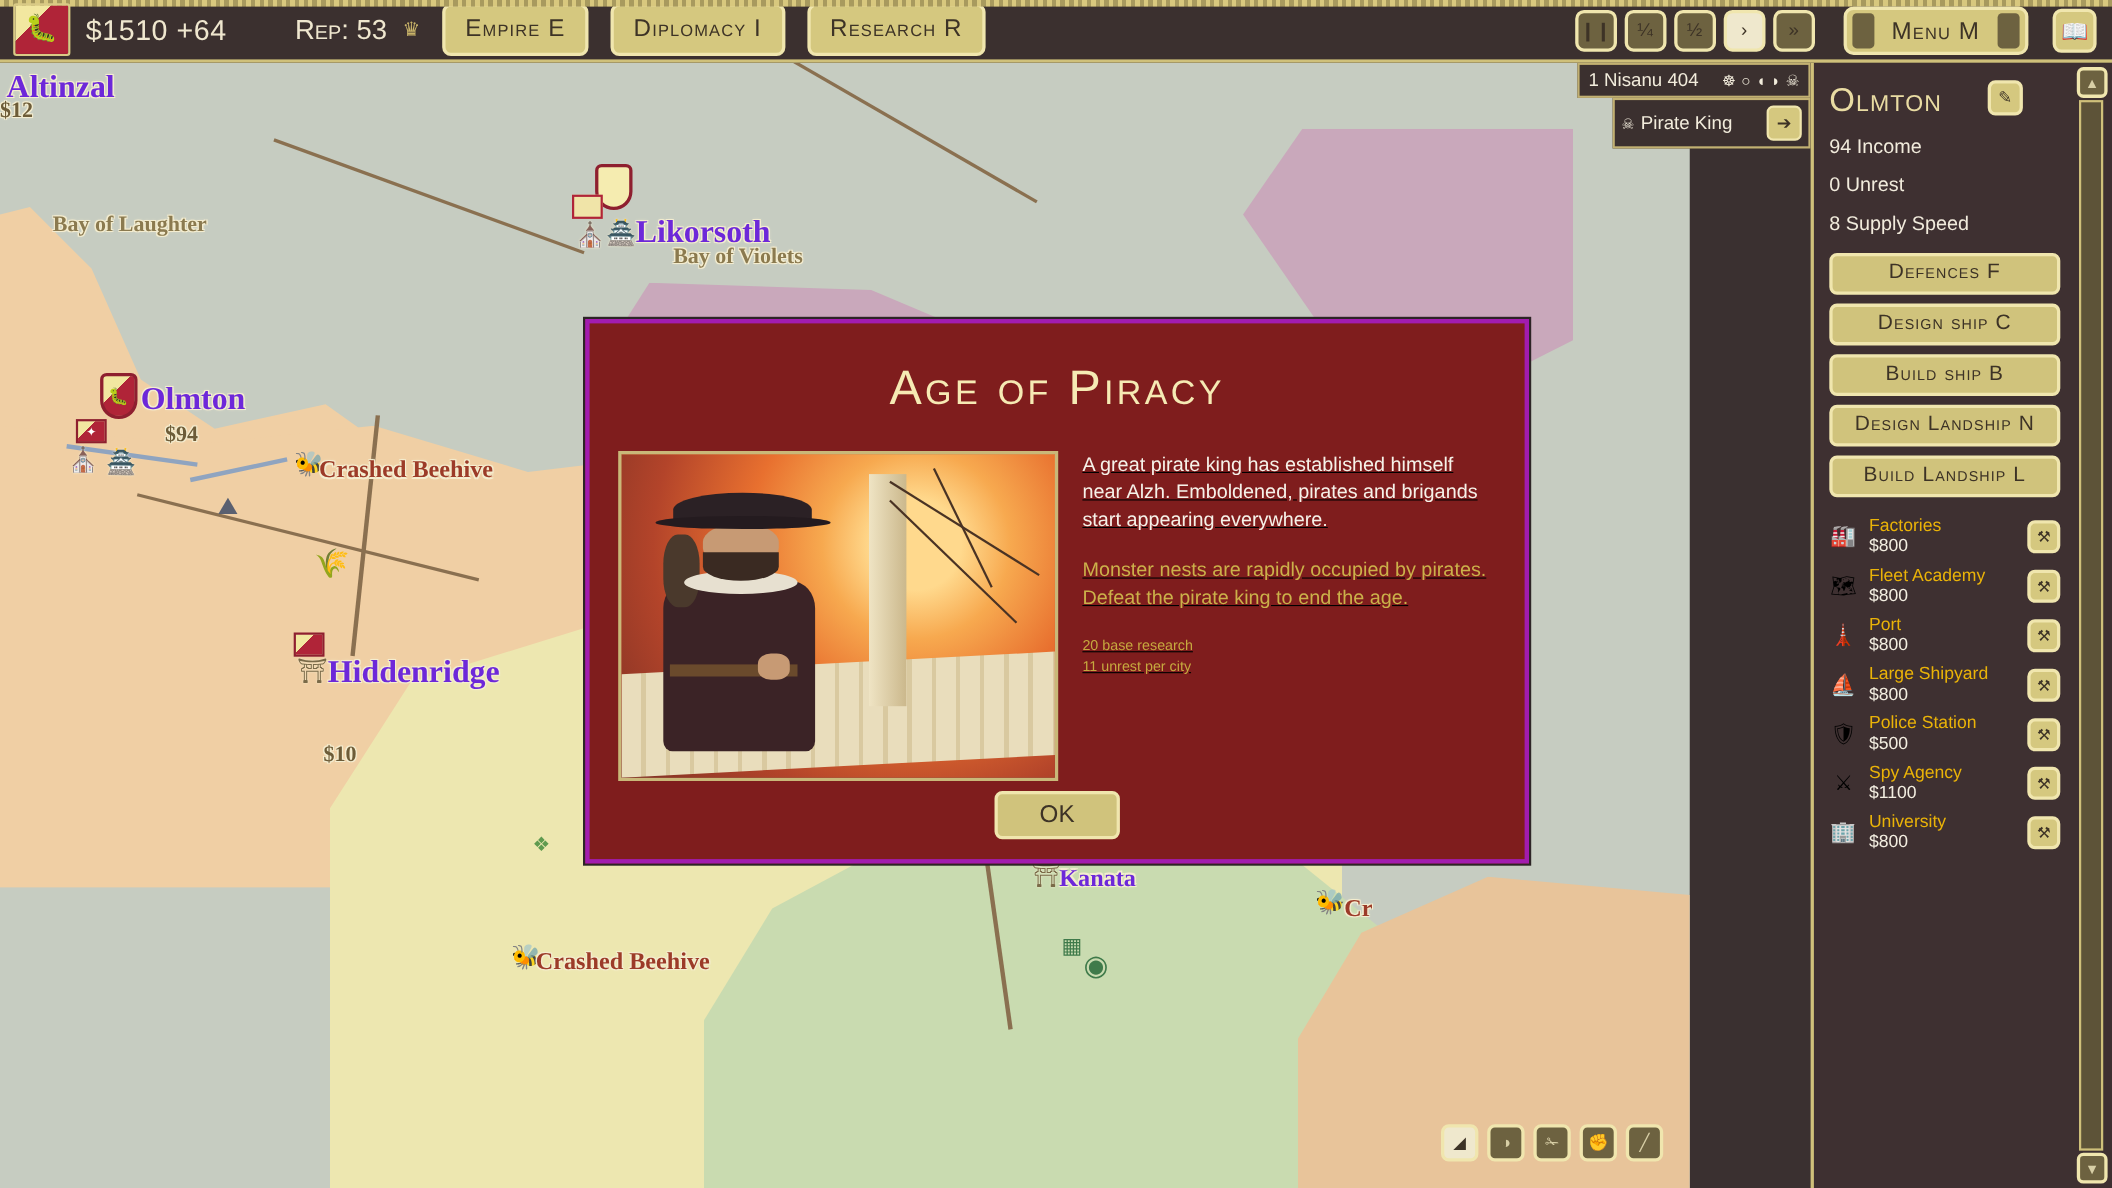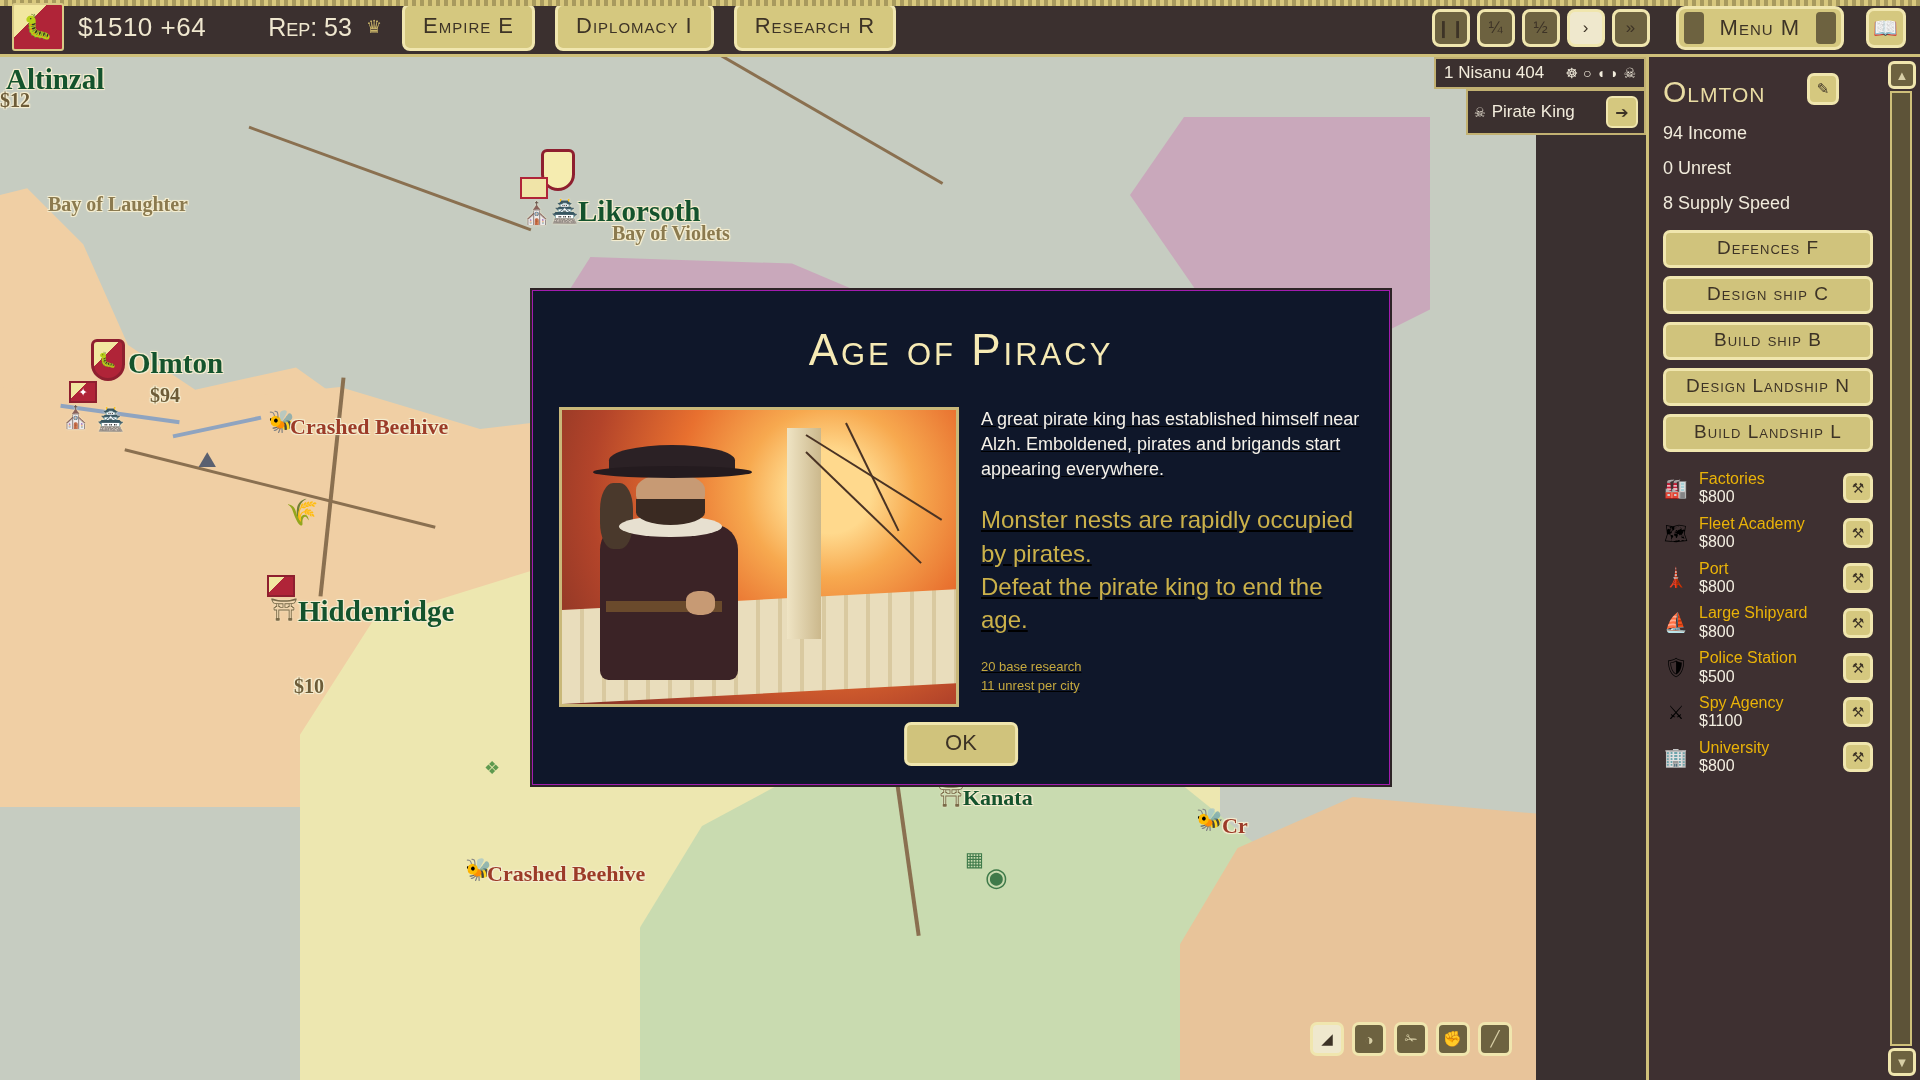--- a/index.html
+++ b/index.html
@@ -27,21 +27,21 @@
   .land-grey  { background:#c6ccc1; }
 
   .river{ position:absolute; background:#8fa4c0; }
   .road{ position:absolute; background:#8a7050; }
 
   
   .map-label{
     position:absolute;
     font-family:"Liberation Serif", serif;
     font-weight:bold;
-    color:#14532d;
+    color:#6d28d9;
     text-shadow: 0 0 3px #f4edd0, 1px 1px 0 #f4edd0, -1px -1px 0 #f4edd0,
                  1px -1px 0 #f4edd0, -1px 1px 0 #f4edd0;
     white-space:nowrap;
     pointer-events:none;
   }
   .map-label.big{ font-size:29px; }
   .map-label.mid{ font-size:22px; }
   .map-label.money{ font-size:20px; color:#6d5c38; }
   .map-label.red{ color:#9c3b28; }
   .map-label.bay{ font-size:20px; color:#8b7a4f; }
@@ -178,21 +178,21 @@
   }
   .scroll-arrow.bottom{ position:absolute; bottom:0; }
 
   
   #modal-wrap{
     position:absolute; left:532px; top:290px; width:858px; height:495px;
     z-index:60;
   }
   #modal{
     width:100%; height:100%;
-    background:#0f172a; border:1px solid #a21caf;
+    background:#7f1d1d; border:4px solid #a21caf;
     box-shadow:0 0 0 2px #2d2426;
     position:relative; padding:18px 26px;
   }
   #modal-title{
     text-align:center; color:#f6eab4; font-size:44px;
     font-variant:small-caps; letter-spacing:3px; margin-top:16px;
   }
   #modal-body{ display:flex; margin-top:32px;text-decoration:underline; }
   #modal-art{
     width:400px; height:300px; flex:0 0 400px;
@@ -222,21 +222,21 @@
       background:#3b2326; border-radius:16% 16% 6% 6%;}
   .p-hair{ position:absolute; left:6%; top:16%; width:20%; height:28%;
       background:#4a392c; border-radius:40%;}
   .p-hand{ position:absolute; left:58%; top:62%; width:18%; height:10%;
       background:#c79a74; border-radius:40%;}
   .p-belt{ position:absolute; left:10%; top:66%; width:70%; height:5%;
       background:#6a4a2c;}
 
   #modal-text{ flex:1; padding-left:22px; }
   .mt-white{ color:#f6f2e9; font-size:18px; line-height:1.38; }
-  .mt-gold{ color:#cbb14a; font-size:24px; line-height:1.38; margin-top:22px;}
+  .mt-gold{ color:#cbb14a; font-size:18px; line-height:1.38; margin-top:22px;}
   .mt-stats{ color:#c6a93f; font-size:13px; line-height:1.45; margin-top:22px;}
   #ok-btn{
     position:absolute; left:50%; transform:translateX(-50%); bottom:18px;
     background:#d0c37c; border:3px solid #f0e6ae; border-radius:7px;
     color:#3d3326; font-size:22px; padding:5px 38px 7px; cursor:pointer;
   }
 
   
   #mapmodes{ position:absolute; left:1310px; top:1022px; display:flex; gap:8px; z-index:32;}
   .mode-btn{

